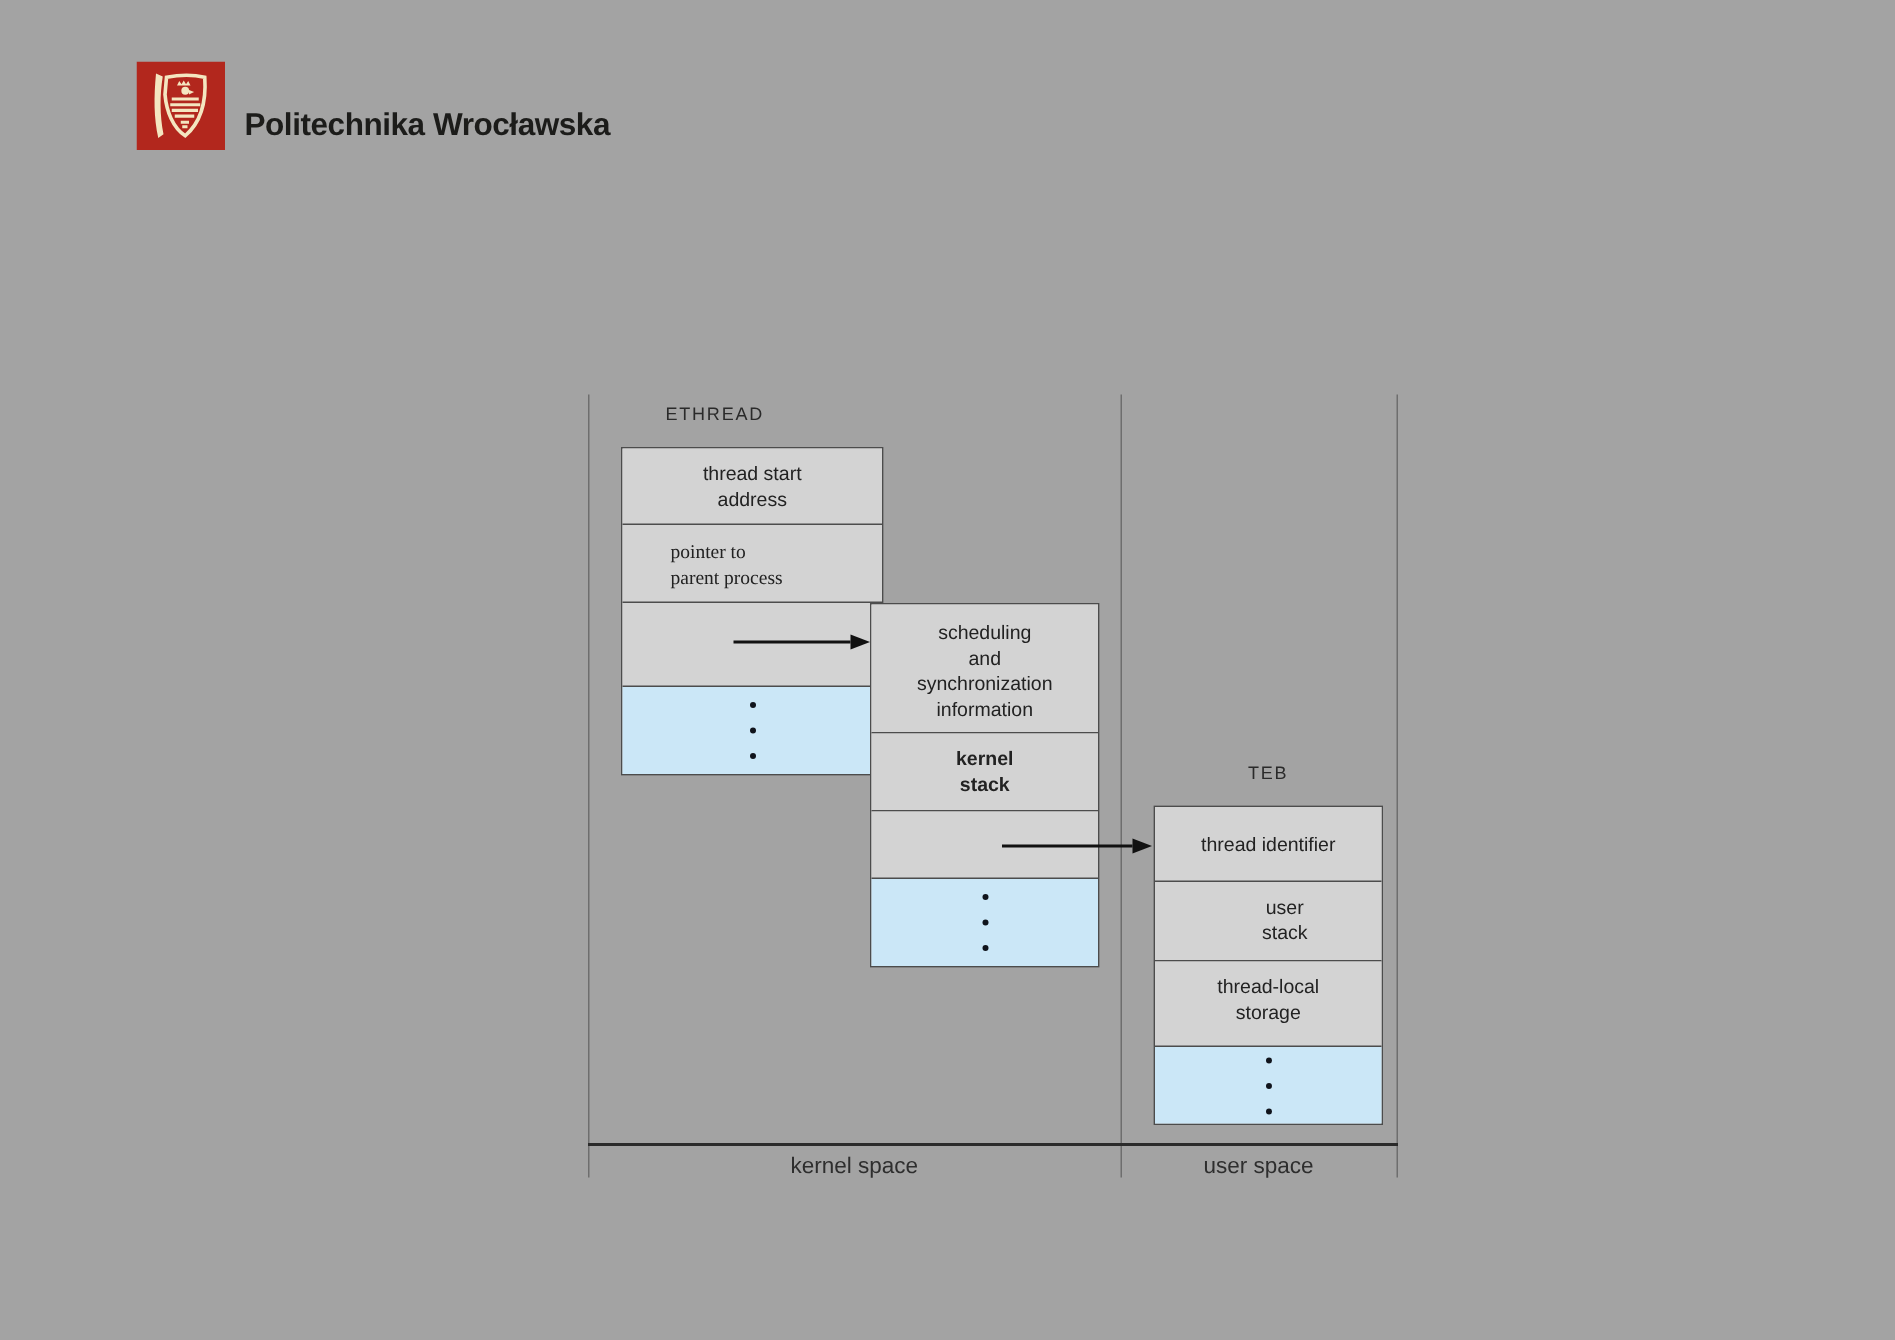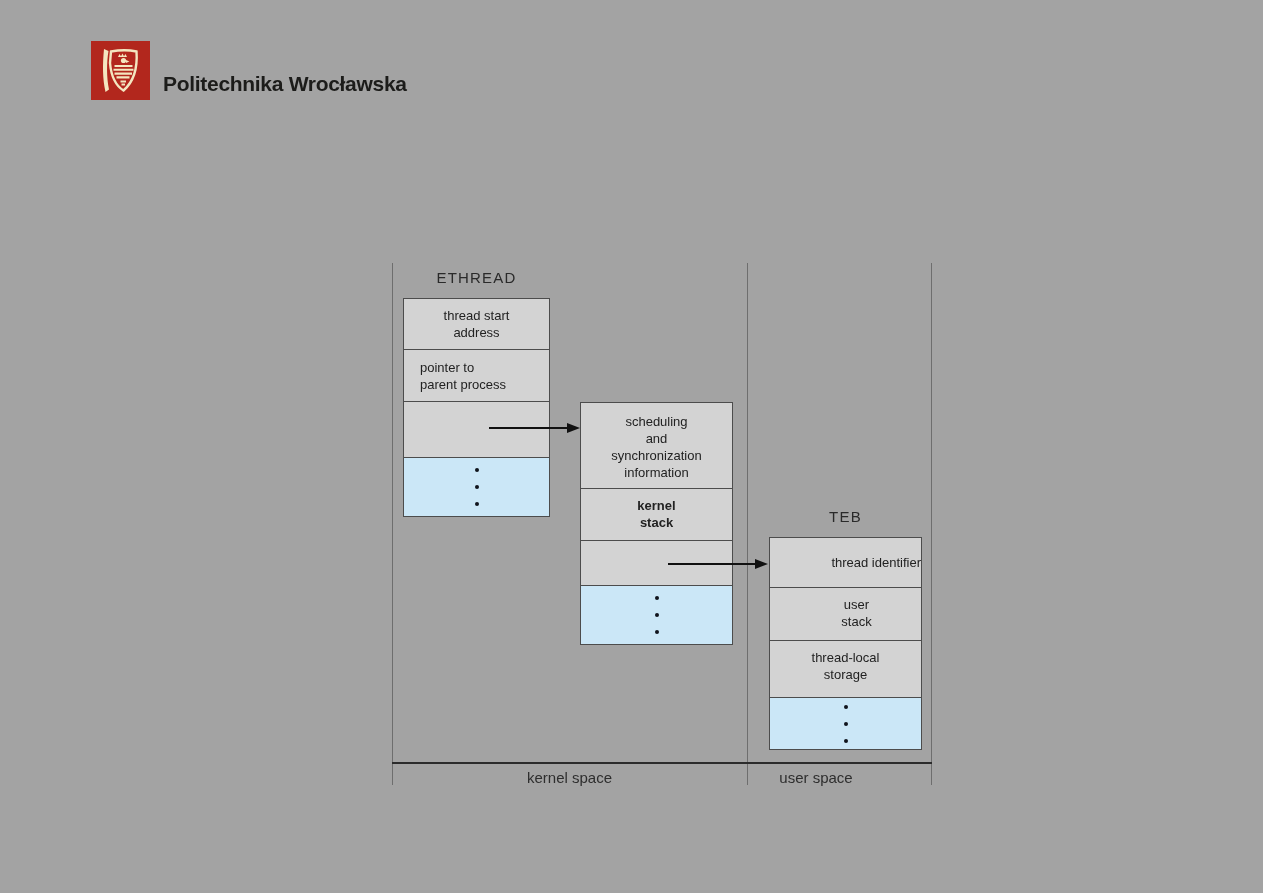--- a/index.html
+++ b/index.html
@@ -20,45 +20,45 @@
   
   .vline { top:263px; width:1px; height:522px; background:#6e6e6e; }
   .vline.left  { left:392px; }
   .vline.mid   { left:747px; }
   .vline.right { left:931px; }
   .hline { top:762px; left:392px; width:540px; height:2px; background:#2b2b2b; }
 
   
   .space-label { top:769px; font-size:15px; color:#2e2e2e; text-align:center; }
   .space-label.kernel { left:392px; width:355px; }
-  .space-label.user   { left:724px; width:184px; }
+  .space-label.user   { left:747px; width:184px; }
 
   
   .struct-label {
-    font-size:15px; letter-spacing:1.2px; color:#2a2a2a; text-align:center;
+    font-size:12px; letter-spacing:1.2px; color:#2a2a2a; text-align:center;
   }
   .label-ethread { left:403px; top:269px; width:147px; }
   .label-kthread { left:580px; top:373px; width:153px;margin-top:28px; }
   .label-teb     { left:769px; top:508px; width:153px; }
 
   
   .struct-box { border:1px solid #4c4c4c; background:#d3d3d3; }
-  .box-ethread { left:403px; top:298px; width:147px; }
+  .box-ethread { left:414px; top:298px; width:175px; }
   .box-kthread { left:580px; top:402px; width:153px; }
   .box-teb     { left:769px; top:537px; width:153px; }
 
   .sec {
     width:100%; border-bottom:1px solid #4c4c4c; background:#d3d3d3;
     font-size:13px; line-height:17px; color:#222222; text-align:center;
     padding-top:8px;
   }
   .sec.last { border-bottom:none; }
   .sec.blue { background:#cbe7f7; padding-top:0; }
-  .sec.align-left { text-align:left; padding-left:16px; padding-top:9px; }
-  .sec.vcenter { display:flex; align-items:center; justify-content:flex-end; padding-top:0; }
+  .sec.align-left { text-align:left; padding-left:32px; padding-top:9px;font-family:Liberation Serif, serif; }
+  .sec.vcenter { display:flex; align-items:center; justify-content:center; padding-top:0; }
 
   .e-s1 { height:51px; }
   .e-s2 { height:52px; }
   .e-s3 { height:56px; }
   .e-s4 { height:58px; }
 
   .k-s1 { height:86px; padding-top:10px; }
   .k-s2 { height:52px;font-weight:bold; }
   .k-s3 { height:45px; }
   .k-s4 { height:58px; }

